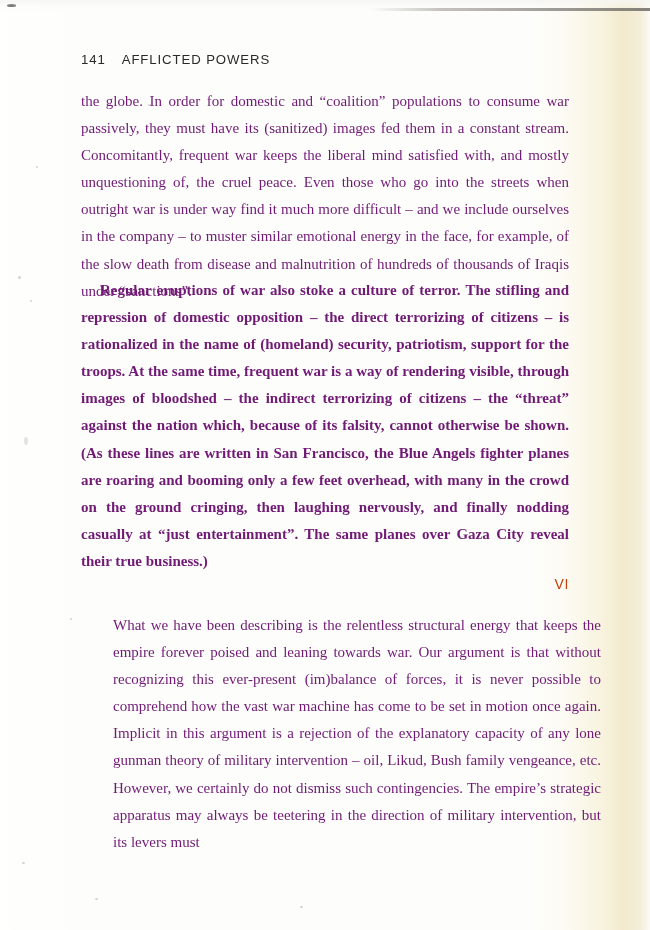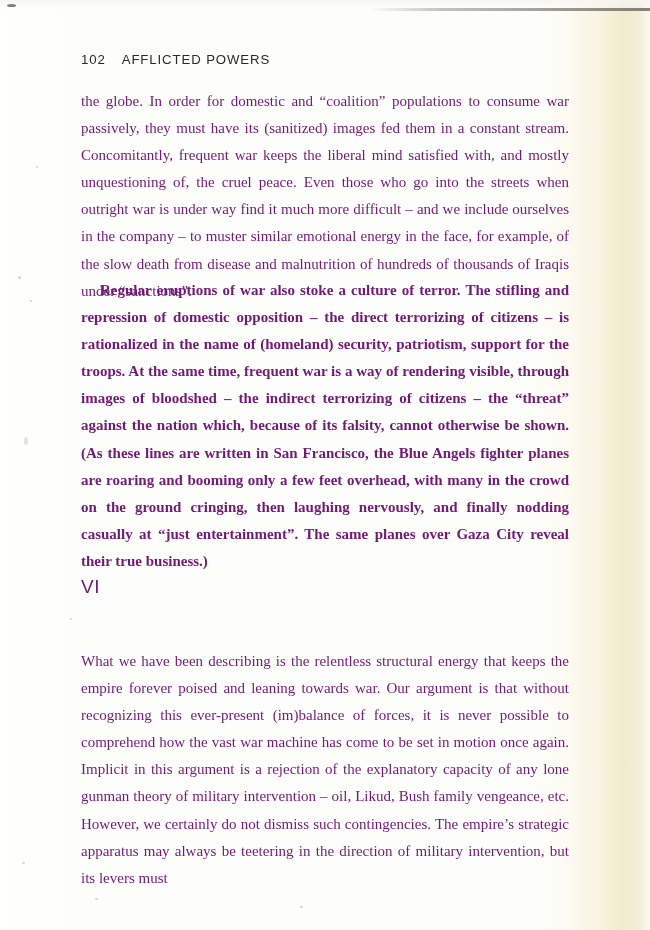--- a/index.html
+++ b/index.html
@@ -108,41 +108,41 @@
     line-height: 27.1px;
     color: #701a75;
     text-align: justify;
     text-justify: inter-word;
     -webkit-hyphens: none;
     hyphens: none;
   }
 
   #para-1 { top: 88px; }
   #para-2 { top: 277px; }
-  #para-3 { top: 648px; }
+  #para-3 { top: 612px; margin-left: 32px; }
 
   .body-block p {
     margin: 0;
     text-align: justify;
   }
   .body-block p.indented {
     text-indent: 19px;
     font-weight: bold;
   }
 
   .section-mark {
     position: absolute;
     top: 576px;
     left: 81px;
     width: 488px;
-    text-align: left;
+    text-align: right;
     font-family: "Liberation Sans", "DejaVu Sans", sans-serif;
-    font-size: 19px;
+    font-size: 14px;
     letter-spacing: 0.6px;
-    color: #701a75;
+    color: #c2410c;
   }
 </style>
 </head>
 <body>
 
 <div class="page">
 
   <div class="scan-right-gradient"></div>
   <div class="scan-left-tint"></div>
   <div class="scan-top-edge"></div>
@@ -155,21 +155,21 @@
   <div class="speck" style="left:30px; top:300px; width:2px; height:2px;"></div>
   <div class="speck" style="left:24px; top:437px; width:4px; height:8px; background:rgba(200,196,180,0.45);"></div>
   <div class="speck" style="left:70px; top:618px; width:2px; height:2px;"></div>
   <div class="speck" style="left:22px; top:862px; width:3px; height:2px;"></div>
   <div class="speck" style="left:95px; top:898px; width:3px; height:2px;"></div>
   <div class="speck" style="left:300px;top:906px; width:3px; height:2px;"></div>
 
   <div class="content">
 
     <div class="running-head">
-      <span class="folio">102</span><span class="head-title">AFFLICTED POWERS</span>
+      <span class="folio">141</span><span class="head-title">AFFLICTED POWERS</span>
     </div>
 
     <div class="body-block" id="para-1">
       <p>the globe. In order for domestic and “coalition” populations to consume war passively, they must have its (sanitized) images fed them in a constant stream. Concomitantly, frequent war keeps the liberal mind satisfied with, and mostly unquestioning of, the cruel peace. Even those who go into the streets when outright war is under way find it much more difficult – and we include ourselves in the company – to muster similar emotional energy in the face, for example, of the slow death from disease and malnutrition of hundreds of thousands of Iraqis under “sanctions”.</p>
     </div>
 
     <div class="body-block" id="para-2">
       <p class="indented">Regular eruptions of war also stoke a culture of terror. The stifling and repression of domestic opposition – the direct terrorizing of citizens – is rationalized in the name of (homeland) security, patriotism, support for the troops. At the same time, frequent war is a way of rendering visible, through images of bloodshed – the indirect terrorizing of citizens – the “threat” against the nation which, because of its falsity, cannot otherwise be shown. (As these lines are written in San Francisco, the Blue Angels fighter planes are roaring and booming only a few feet overhead, with many in the crowd on the ground cringing, then laughing nervously, and finally nodding casually at “just entertainment”. The same planes over Gaza City reveal their true business.)</p>
     </div>
 

